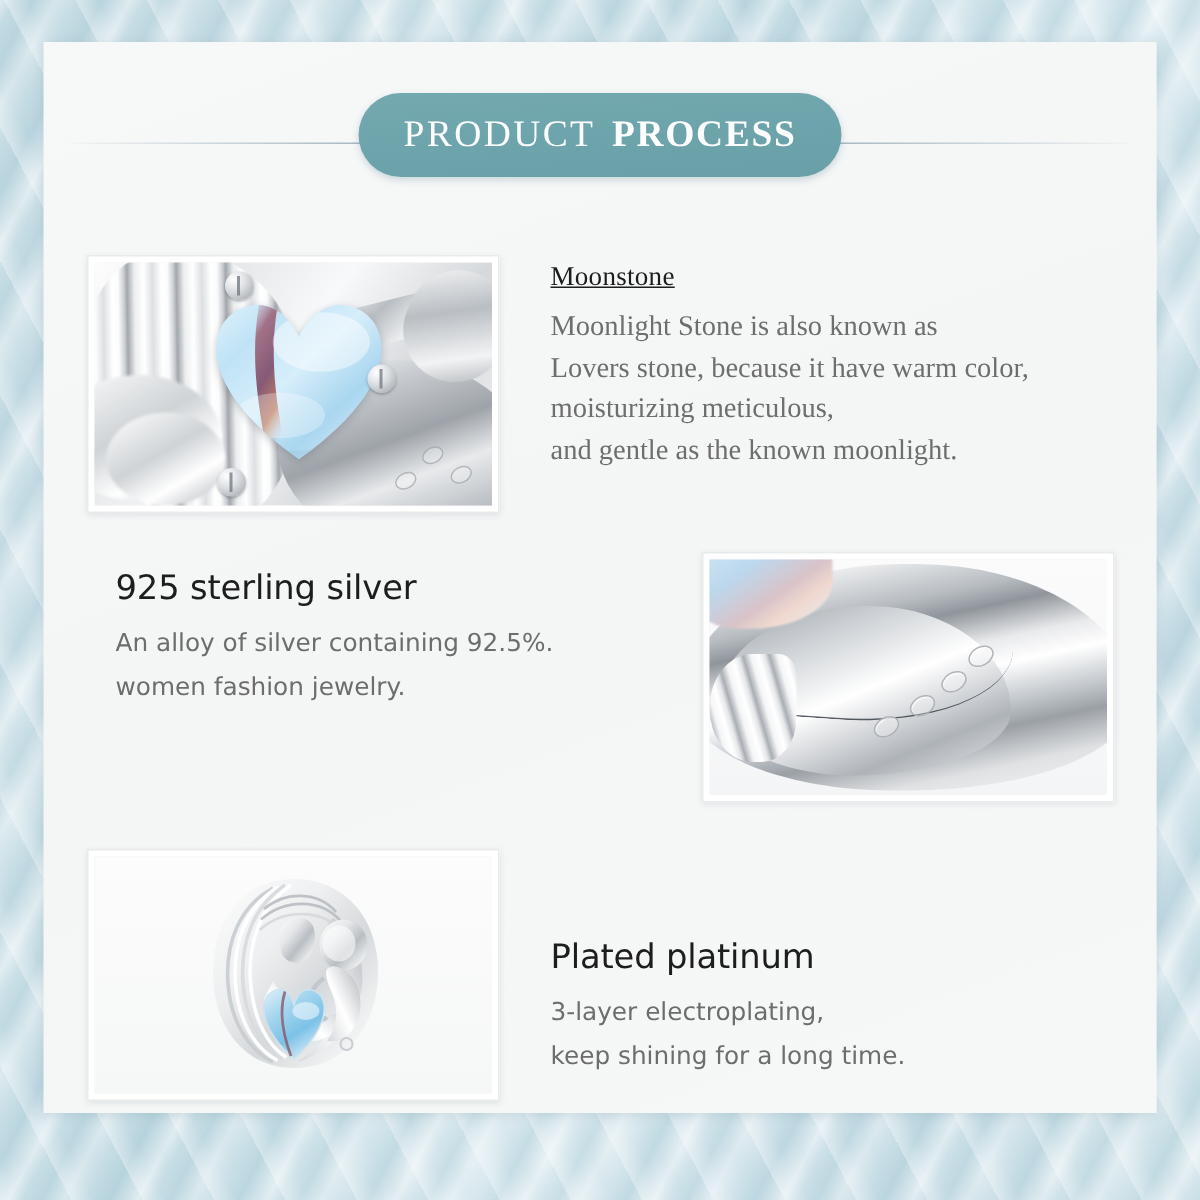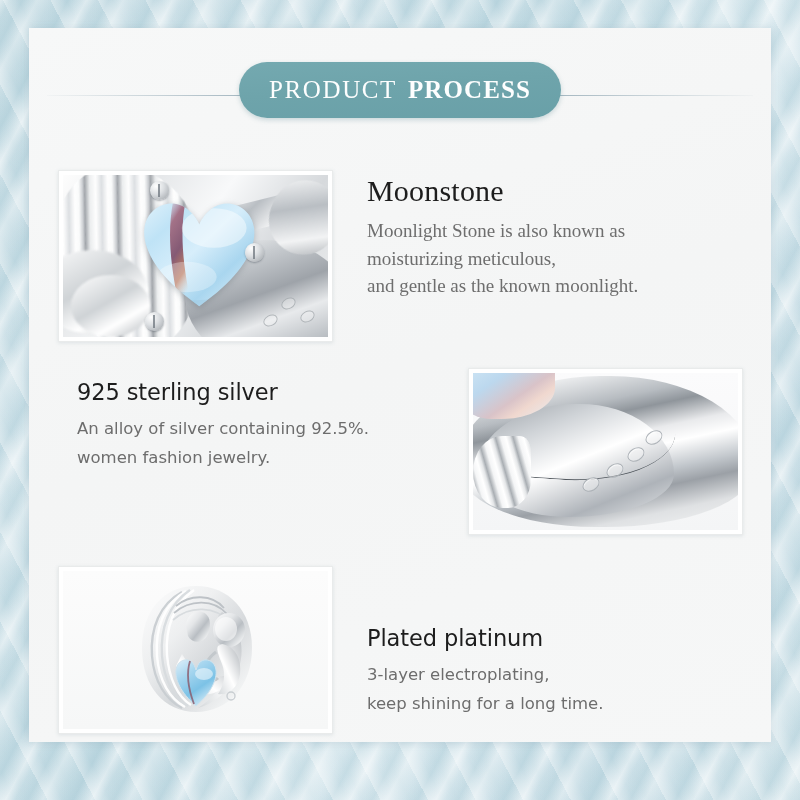--- a/index.html
+++ b/index.html
@@ -118,22 +118,23 @@
     font-weight: normal;
   }
   .body-line {
     color: #6a6a6a;
     margin: 0;
   }
 
   
   .serif .heading {
     font-family: "Liberation Serif", serif;
-    font-size: 30px;
+    font-size: 18px;
     letter-spacing: .2px;
+    text-decoration: underline;
   }
   .serif .body-line {
     font-family: "Liberation Serif", serif;
     font-size: 19px;
     line-height: 27.5px;
     color: #6e6e6e;
   }
 
   
   .sans .heading {
@@ -350,20 +351,21 @@
 
         <div class="ph1-hallmark" style="right:12%; bottom:17%; width:13px; height:9px; transform:rotate(-28deg);"></div>
         <div class="ph1-hallmark" style="right:5%;  bottom:9%;  width:13px; height:9px; transform:rotate(-28deg);"></div>
         <div class="ph1-hallmark" style="right:19%; bottom:7%;  width:13px; height:9px; transform:rotate(-28deg);"></div>
       </div>
     </div>
 
     <div class="text-block serif" style="left:338px; top:146px; width:380px;">
       <h2 class="heading">Moonstone</h2>
       <p class="body-line">Moonlight Stone is also known as</p>
+      <p class="body-line">Lovers stone, because it have warm color,</p>
       <p class="body-line">moisturizing meticulous,</p>
       <p class="body-line">and gentle as the known moonlight.</p>
     </div>
 
     <div class="text-block sans" style="left:48px; top:351px; width:380px;">
       <h2 class="heading">925 sterling silver</h2>
       <p class="body-line">An alloy of silver containing 92.5%.</p>
       <p class="body-line">women fashion jewelry.</p>
     </div>
 

